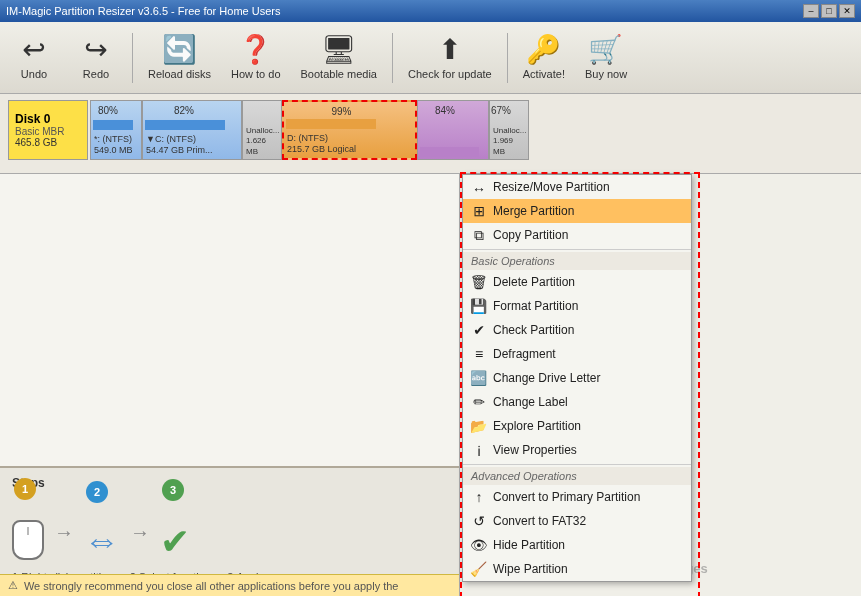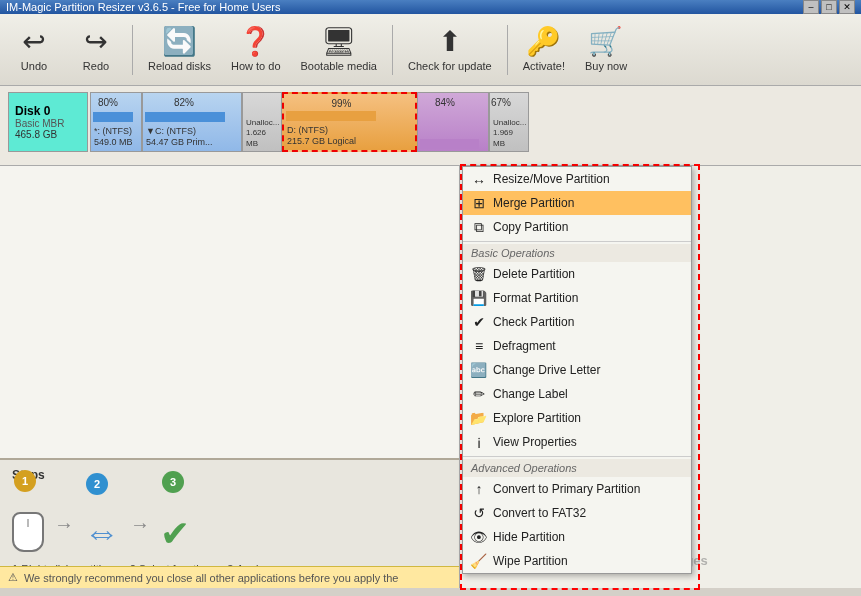--- a/index.html
+++ b/index.html
@@ -9,21 +9,21 @@
       background: #d4d0c8;
       width: 861px;
       height: 596px;
       overflow: hidden;
       position: relative;
     }
 
     
     #title-bar {
       background: linear-gradient(to bottom, #4a7fc1, #2255a0);
-      height: 14px;
+      height: 22px;
       display: flex;
       align-items: center;
       justify-content: space-between;
       padding: 0 6px;
       color: white;
       font-size: 11px;
     }
     #title-bar-controls {
       display: flex;
       gap: 2px;
@@ -90,21 +90,21 @@
       height: 60px;
       gap: 0;
     }
     .disk-label {
       display: flex;
       flex-direction: column;
       justify-content: center;
       min-width: 80px;
       font-size: 11px;
       border: 1px solid #999;
-      background: #5eead4;
+      background: #fde047;
       padding: 4px 6px;
       margin-right: 2px;
     }
     .disk-label .disk-name { font-weight: bold; font-size: 12px; }
     .disk-label .disk-type { color: #555; font-size: 10px; }
     .disk-label .disk-size { color: #333; font-size: 10px; }
 
     .partition-block {
       display: flex;
       flex-direction: column;

